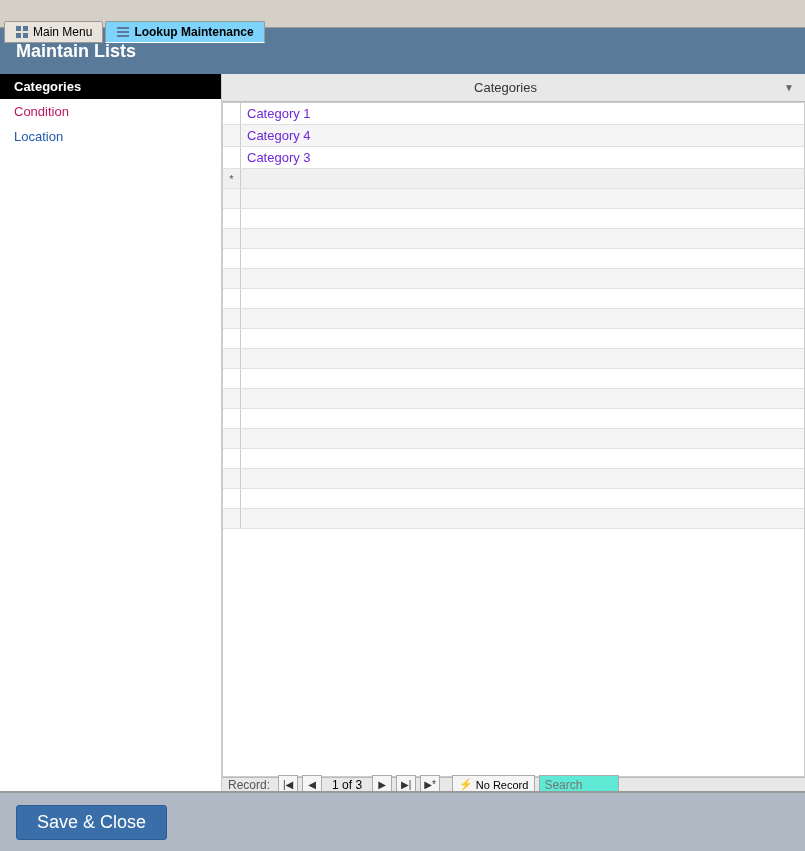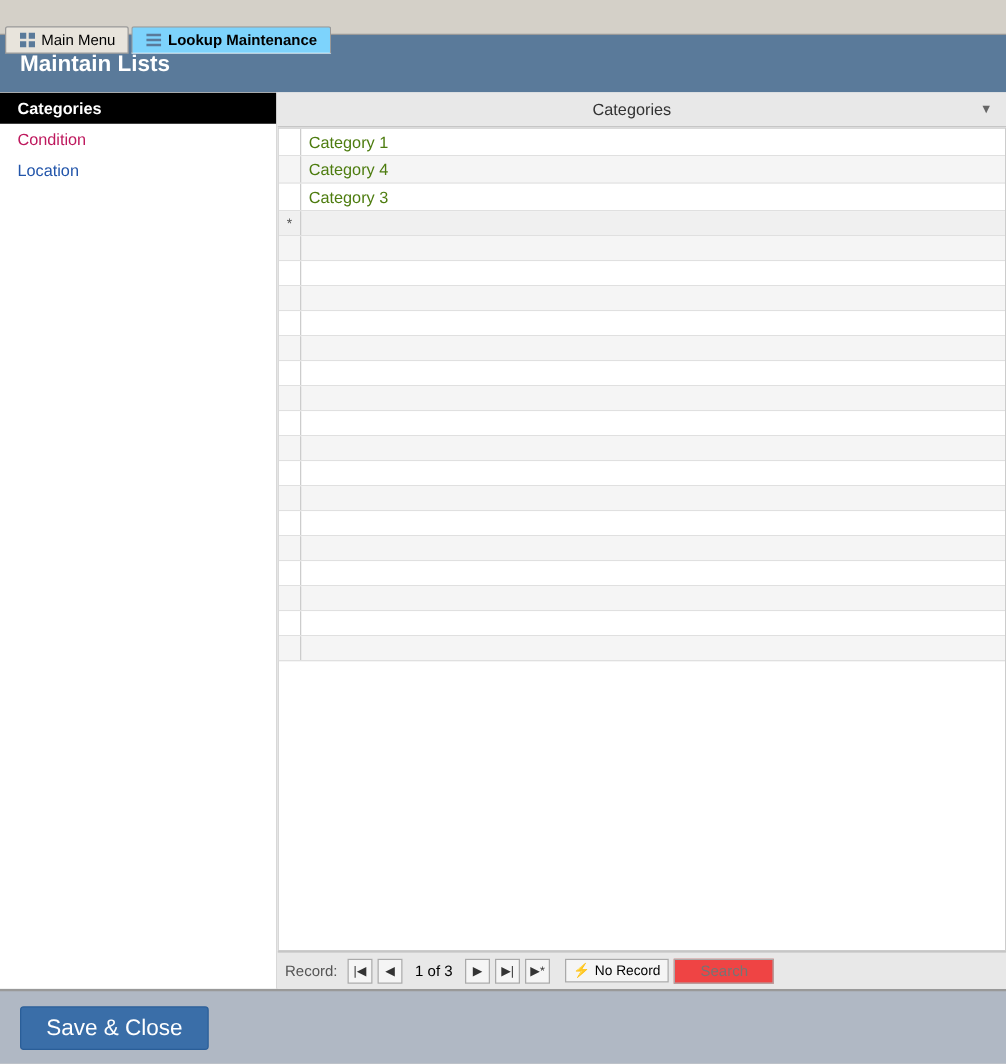--- a/index.html
+++ b/index.html
@@ -58,20 +58,21 @@
       height: 46px;
       display: flex;
       align-items: center;
     }
 
     
     .main-content {
       display: flex;
       height: calc(851px - 28px - 46px - 60px);
       background: #f0f0f0;
+      border-radius: 25px;
     }
 
     
     .sidebar {
       width: 222px;
       background: #fff;
       border-right: 1px solid #ccc;
       overflow-y: auto;
     }
     .sidebar-item {
@@ -160,30 +161,30 @@
       border-right: 1px solid #ccc;
       align-self: stretch;
       display: flex;
       align-items: center;
       justify-content: center;
     }
     .row-cell {
       flex: 1;
       padding: 3px 6px;
       font-size: 13px;
-      color: #4d7c0f;
+      color: #6d28d9;
     }
 
     
     .nav-bar {
       display: flex;
       align-items: center;
       background: #e8e8e8;
       border-top: 1px solid #bbb;
-      height: 30px;
+      height: 14px;
       padding: 0 6px;
       gap: 4px;
       font-size: 12px;
     }
     .nav-label {
       color: #555;
       margin-right: 4px;
     }
     .nav-btn {
       width: 20px;
@@ -216,22 +217,21 @@
       background: #f5f5f5;
       cursor: pointer;
       font-size: 11px;
     }
     .search-box {
       border: 1px solid #aaa;
       height: 20px;
       padding: 0 4px;
       font-size: 12px;
       width: 80px;
-      background: #ef4444;
-      text-align: center;
+      background: #5eead4;
     }
 
     
     .bottom-bar {
       height: 60px;
       background: #b0b8c4;
       border-top: 2px solid #999;
       display: flex;
       align-items: center;
       padding: 0 16px;

